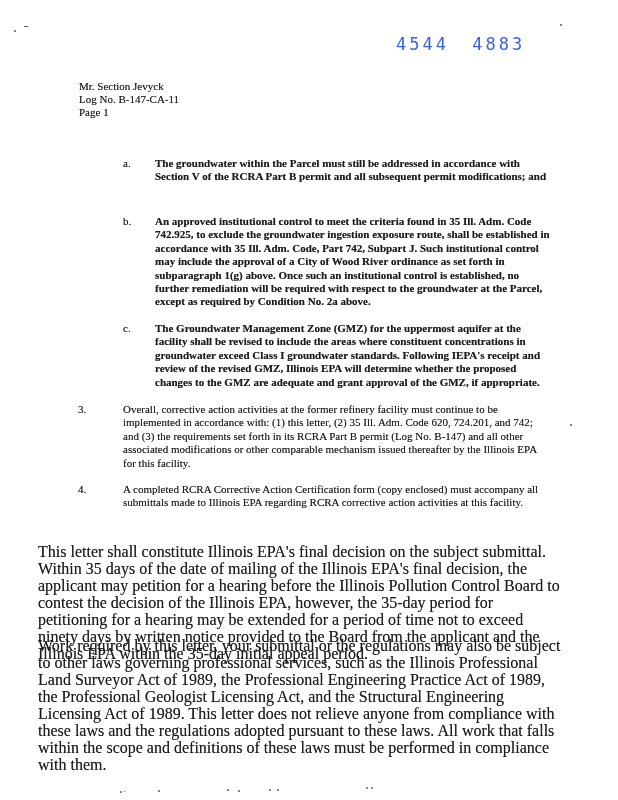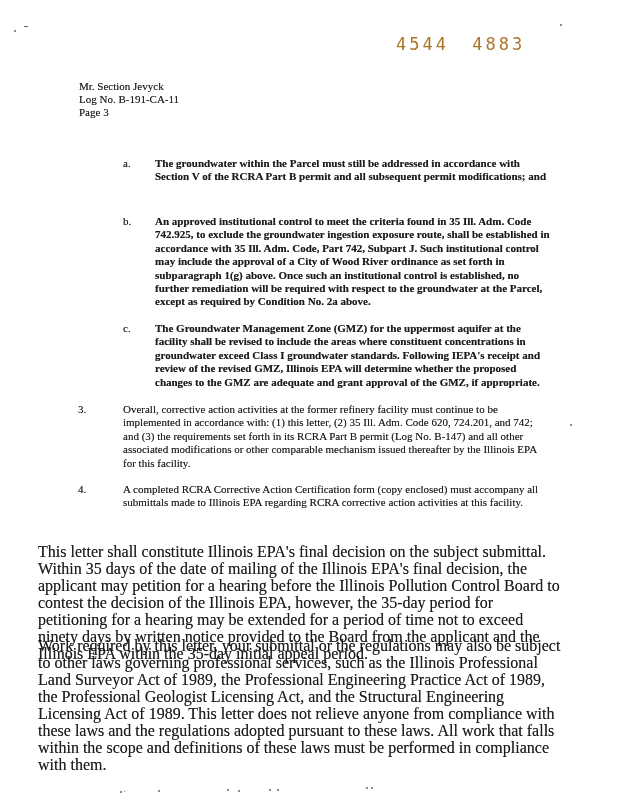--- a/index.html
+++ b/index.html
@@ -18,21 +18,21 @@
     text-shadow: 0 0 0.45px rgba(20,20,20,0.55);
   }
   .stamp {
     position: absolute;
     left: 396px;
     top: 34px;
     font-family: "DejaVu Sans Mono", monospace;
     font-size: 17px;
     letter-spacing: 3px;
     word-spacing: 10px;
-    color: #a16207;
+    color: #1d4ed8;
     opacity: 0.88;
     text-shadow: none;
     transform: scaleY(1.05);
   }
   .header {
     position: absolute;
     left: 79px;
     top: 80px;
     font-size: 11px;
     line-height: 13.2px;
@@ -70,22 +70,22 @@
 </style>
 </head>
 <body>
 
 <div class="page">
 
   <div class="stamp">4544 4883</div>
 
   <div class="header">
     <div>Mr. Section Jevyck</div>
-    <div>Log No. B-191-CA-11</div>
-    <div>Page 3</div>
+    <div>Log No. B-147-CA-11</div>
+    <div>Page 1</div>
   </div>
 
   <div class="item sub" style="top:157px">
     <span class="lbl">a.</span>
     <span class="txt">The groundwater within the Parcel must still be addressed in accordance with Section V of the RCRA Part B permit and all subsequent permit modifications; and</span>
   </div>
 
   <div class="item sub" style="top:215px">
     <span class="lbl">b.</span>
     <span class="txt">An approved institutional control to meet the criteria found in 35 Ill. Adm. Code 742.925, to exclude the groundwater ingestion exposure route, shall be established in accordance with 35 Ill. Adm. Code, Part 742, Subpart J.  Such institutional control may include the approval of a City of Wood River ordinance as set forth in subparagraph 1(g) above.  Once such an institutional control is established, no further remediation will be required with respect to the groundwater at the Parcel, except as required by Condition No. 2a above.</span>

